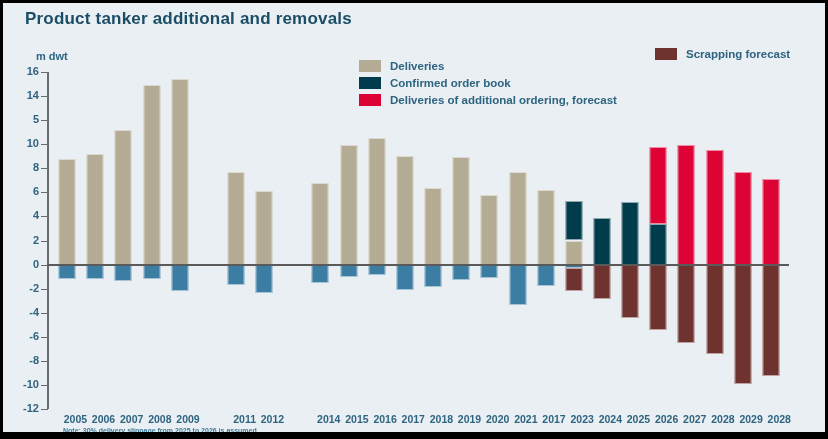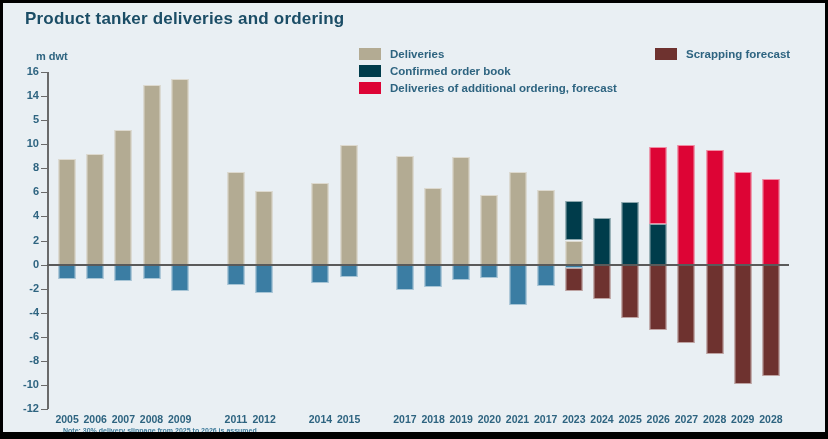--- a/index.html
+++ b/index.html
@@ -16,39 +16,39 @@
   .zero-line{position:absolute;left:0px;top:192px;width:742px;height:2px;background:#5a5a5a;}
   .tick{position:absolute;left:-6px;width:7px;height:1px;background:#6a6a6a;}
   .ylab{position:absolute;text-align:right;width:44px;font-size:11px;font-weight:bold;
         color:#2e6480;}
 
   .bars{position:absolute;left:0;top:0;width:742px;height:337px;}
   .slot{position:absolute;top:0;height:337px;}
   .seg{position:absolute;left:50%;transform:translateX(-50%);width:17px;
        box-sizing:border-box;border:1px solid rgba(255,255,255,.55);}
   .xlab{position:absolute;top:341px;font-size:10.5px;font-weight:bold;color:#2e6480;
-        width:40px;text-align:center;left:50%;transform:translateX(-50%);}
+        width:40px;text-align:right;left:50%;transform:translateX(-50%);}
 
   
   .legend{position:absolute;left:356px;top:45px;width:460px;font-size:11.5px;
           font-weight:bold;color:#2e6480;}
   .lg-row{display:flex;align-items:center;margin-bottom:5px;}
   .sw{width:22px;height:12px;margin-right:9px;flex:0 0 auto;}
-  .lg-col{position:absolute;left:0;top:0;}
+  .lg-col{position:absolute;left:0;top:12px;}
   .lg-col2{position:absolute;left:296px;top:0;}
 
   .note{position:absolute;left:60px;top:424px;font-size:7px;font-weight:bold;color:#3d7a9a;}
   .baseborder{position:absolute;left:0;bottom:0;width:828px;height:4px;background:#000;}
 </style>
 </head>
 <body>
 
 <div class="frame">
 
-  <div class="title">Product tanker deliveries and ordering</div>
+  <div class="title">Product tanker additional and removals</div>
   <div class="unit">m dwt</div>
 
   <div class="legend">
     <div class="lg-col" id="legend-left">
         <div class="lg-row">
           <span class="sw" style="background: rgb(179, 171, 147);"></span>
           <span>Deliveries</span>
         </div>
         <div class="lg-row">
           <span class="sw" style="background: rgb(0, 60, 75);"></span>
@@ -140,20 +140,25 @@
         <div class="slot" style="left: 259.385px; width: 28.1538px;">
           <div class="seg" style="background: rgb(179, 171, 147); top: 110.729px; height: 81.8429px;"></div>
           <div class="seg" style="background: rgb(59, 125, 163); top: 192.571px; height: 18.0536px;"></div>
           <div class="xlab">2014</div>
         </div>
         <div class="slot" style="left: 287.538px; width: 28.1538px;">
           <div class="seg" style="background: rgb(179, 171, 147); top: 73.4179px; height: 119.154px;"></div>
           <div class="seg" style="background: rgb(59, 125, 163); top: 192.571px; height: 12.0357px;"></div>
           <div class="xlab">2015</div>
         </div>
+        <div class="slot" style="left: 315.692px; width: 28.1538px;">
+          <div class="seg" style="background: rgb(179, 171, 147); top: 66.1964px; height: 126.375px;"></div>
+          <div class="seg" style="background: rgb(59, 125, 163); top: 192.571px; height: 10.8321px;"></div>
+          <div class="xlab">2016</div>
+        </div>
         <div class="slot" style="left: 343.846px; width: 28.1538px;">
           <div class="seg" style="background: rgb(179, 171, 147); top: 84.25px; height: 108.321px;"></div>
           <div class="seg" style="background: rgb(59, 125, 163); top: 192.571px; height: 25.275px;"></div>
           <div class="xlab">2017</div>
         </div>
         <div class="slot" style="left: 372px; width: 28.1538px;">
           <div class="seg" style="background: rgb(179, 171, 147); top: 115.543px; height: 77.0286px;"></div>
           <div class="seg" style="background: rgb(59, 125, 163); top: 192.571px; height: 22.8679px;"></div>
           <div class="xlab">2018</div>
         </div>

